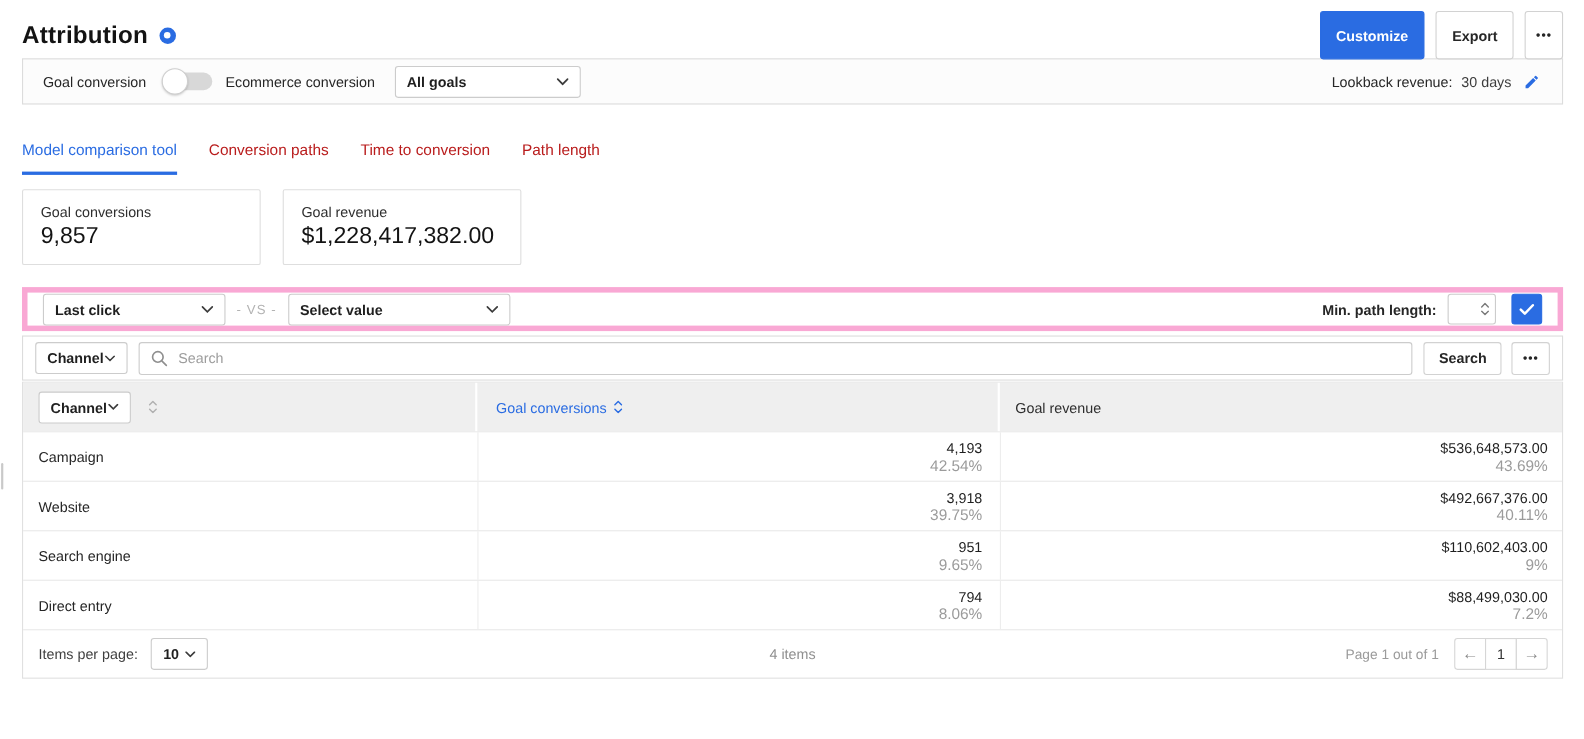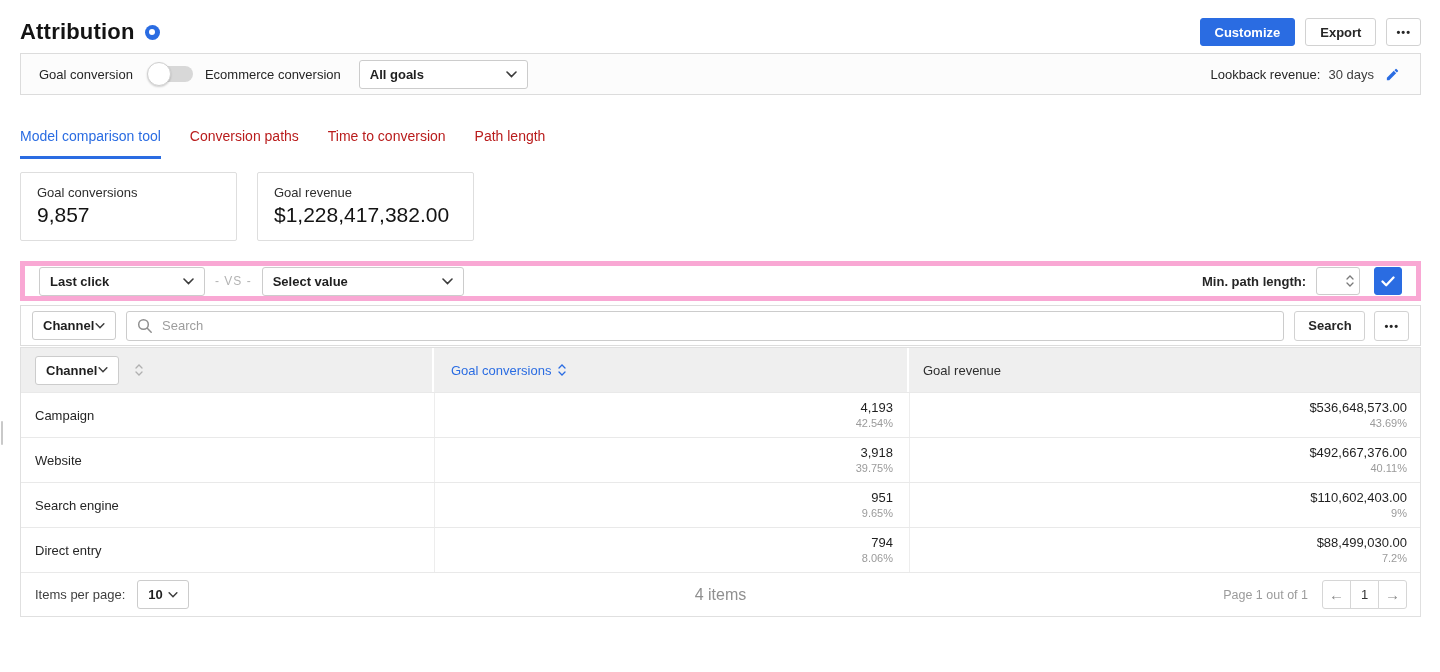--- a/index.html
+++ b/index.html
@@ -6,21 +6,21 @@
   html, body { width: 1440px; height: 672px; background: #fff; font-family: "Liberation Sans", sans-serif; color: #1a1a1a; overflow: hidden; }
   .content { position: relative; width: 1401px; margin-left: 20px; }
 
   
   .page-header { display: flex; align-items: center; justify-content: space-between; padding-top: 17px; height: 47px; }
   .title-wrap { display: flex; align-items: center; gap: 10px; }
   .page-title { font-size: 22px; font-weight: bold; color: #131313; letter-spacing: .2px; }
   .info-dot { width: 15px; height: 15px; border-radius: 50%; background: #2a6ce2; position: relative; display: inline-block; }
   .info-dot::after { content: ""; position: absolute; left: 4.5px; top: 4.5px; width: 6px; height: 6px; border-radius: 50%; background: #fff; }
   .header-actions { display: flex; gap: 10px; }
-  .btn { height: 28px; border: 1px solid #d2d2d2; border-radius: 3px; background: #fff; font-family: inherit; font-size: 13px; font-weight: bold; color: #262626; padding: 0 14px; display: inline-flex; align-items: center; justify-content: center; cursor: pointer; }
+  .btn { height: 44px; border: 1px solid #d2d2d2; border-radius: 3px; background: #fff; font-family: inherit; font-size: 13px; font-weight: bold; color: #262626; padding: 0 14px; display: inline-flex; align-items: center; justify-content: center; cursor: pointer; }
   .btn.primary { background: #2a6ce2; border-color: #2a6ce2; color: #fff; }
   .btn.icon-only { padding: 0 9px; letter-spacing: 1px; font-size: 11px; }
 
   
   .filter-bar { margin-top: 6px; height: 42px; border: 1px solid #dcdcdc; background: #fcfcfc; display: flex; align-items: center; padding: 0 18px; }
   .bar-label { font-size: 13px; font-weight: normal; color: #262626; }
   .toggle { width: 44px; height: 16px; border-radius: 9px; background: #d8d8d8; margin: 0 12px 0 16px; position: relative; cursor: pointer; }
   .toggle .knob { position: absolute; left: -2px; top: -4px; width: 24px; height: 24px; border-radius: 50%; background: #fff; border: 1px solid #cfcfcf; box-shadow: 0 1px 2px rgba(0,0,0,.18); }
   .select { height: 29px; border: 1px solid #cccccc; border-radius: 3px; background: #fff; display: inline-flex; align-items: center; justify-content: space-between; padding: 0 10px; font-size: 13px; color: #1f1f1f; cursor: pointer; }
   .select .lbl { font-weight: bold; }
@@ -70,27 +70,27 @@
   .th.c3 { padding-left: 14px; }
   .th-select { width: 84px; background: #fff; }
   .th-label { font-size: 13px; color: #2e2e2e; }
   .th-label.sorted { color: #2a6ce2; cursor: pointer; }
   .tr { display: grid; grid-template-columns: 413px 475px 1fr; height: 45px; border-top: 1px solid #e9e9e9; }
   .td { display: flex; flex-direction: column; justify-content: center; }
   .td.name { padding-left: 14px; font-size: 13px; color: #262626; justify-content: center; }
   .td.num { align-items: flex-end; padding-right: 16px; border-left: 1px solid #ededed; }
   .td.num.rev { padding-right: 13px; }
   .val { font-size: 13px; color: #1f1f1f; line-height: 16px; }
-  .pct { font-size: 11px; color: #9b9b9b; line-height: 14px; }
+  .pct { font-size: 14px; color: #9b9b9b; line-height: 14px; }
 
   
   .tfoot { height: 44px; border-top: 1px solid #e9e9e9; display: flex; align-items: center; padding: 0 13px 0 14px; position: relative; }
   .ipp-label { font-size: 13px; color: #3f3f3f; }
   .ipp-select { width: 52px; margin-left: 12px; }
-  .items-count { position: absolute; left: 0; right: 0; text-align: center; font-size: 16px; color: #8f8f8f; pointer-events: none; }
+  .items-count { position: absolute; left: 0; right: 0; text-align: center; font-size: 13px; color: #8f8f8f; pointer-events: none; }
   .foot-right { margin-left: auto; display: flex; align-items: center; gap: 14px; }
   .page-info { font-size: 12.5px; color: #9b9b9b; }
   .pager { display: flex; }
   .pg-btn { width: 29px; height: 29px; border: 1px solid #d6d6d6; background: #fff; display: inline-flex; align-items: center; justify-content: center; font-size: 15px; color: #8a8a8a; cursor: pointer; font-family: inherit; }
   .pg-btn + .pg-btn { margin-left: -1px; }
   .pg-btn.first { border-radius: 3px 0 0 3px; }
   .pg-btn.last { border-radius: 0 3px 3px 0; }
   .pg-btn.page-num { font-size: 13px; color: #333; }
 
   .left-tick { position: absolute; left: 1px; top: 421px; width: 2px; height: 24px; background: #c9c9c9; border-radius: 2px; }

